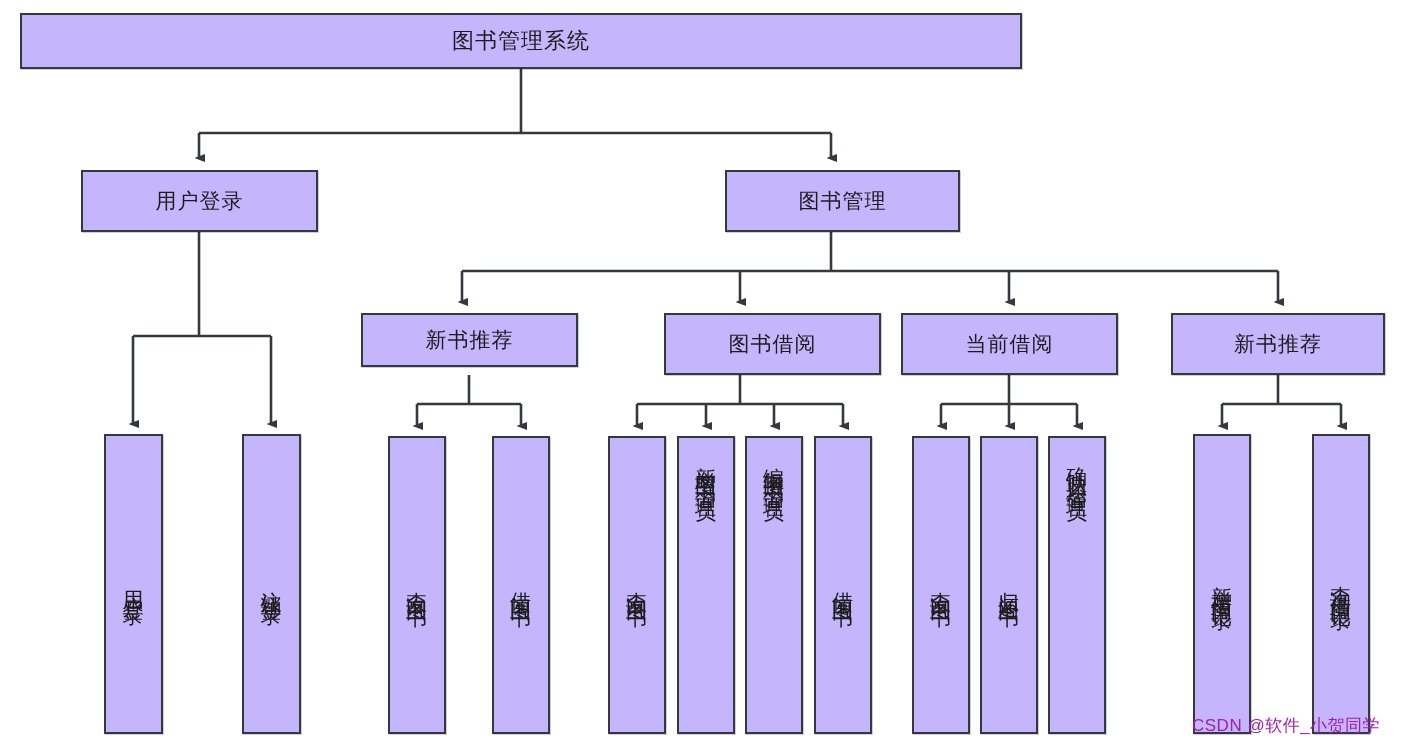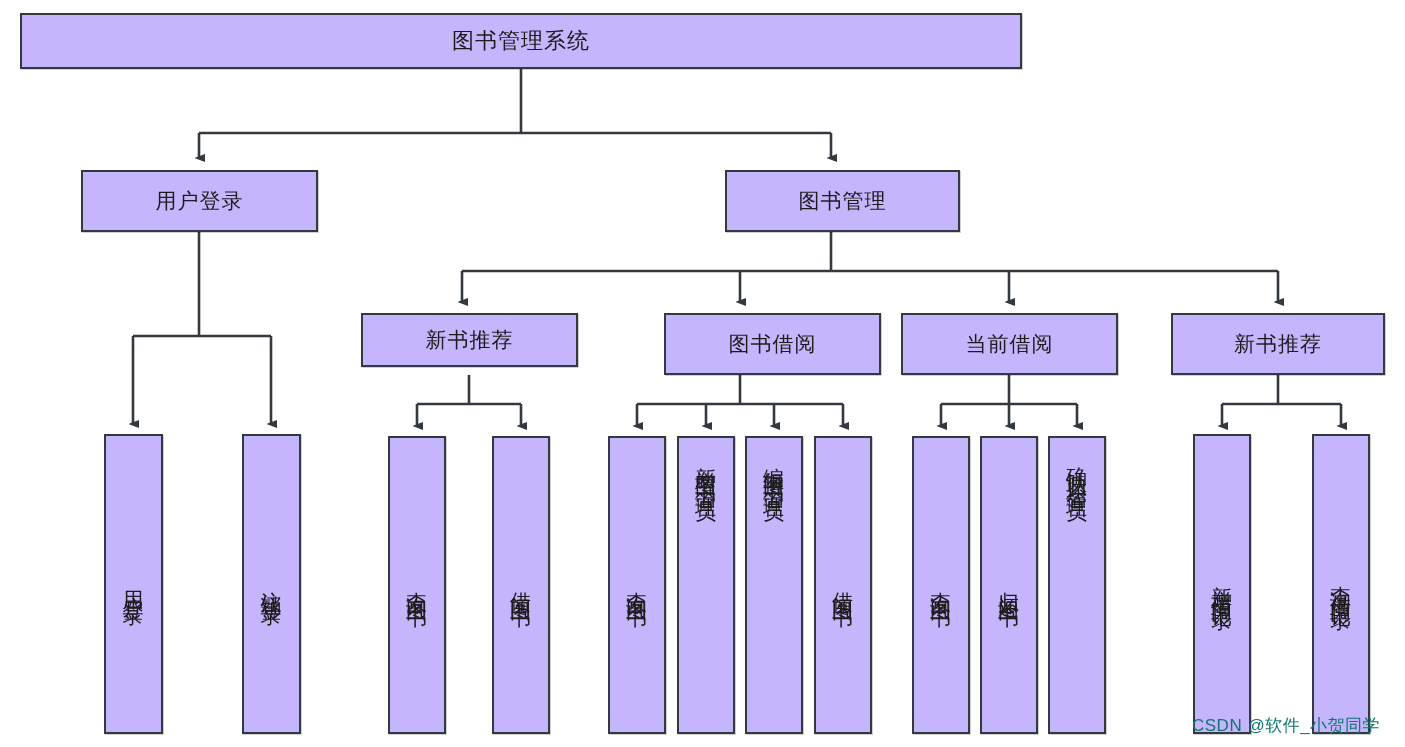--- a/index.html
+++ b/index.html
@@ -57,21 +57,21 @@
     white-space: nowrap;
     display: block;
   }
   .node.leaf.center-text {
     align-items: center;
     padding-top: 0;
   }
   .watermark {
     position: absolute;
     font-size: 17px;
-    color: #0f766e;
+    color: #a21caf;
     letter-spacing: 0.5px;
     white-space: nowrap;
     user-select: none;
   }
 </style>
 </head>
 <body>
 
 <div id="canvas">
 

